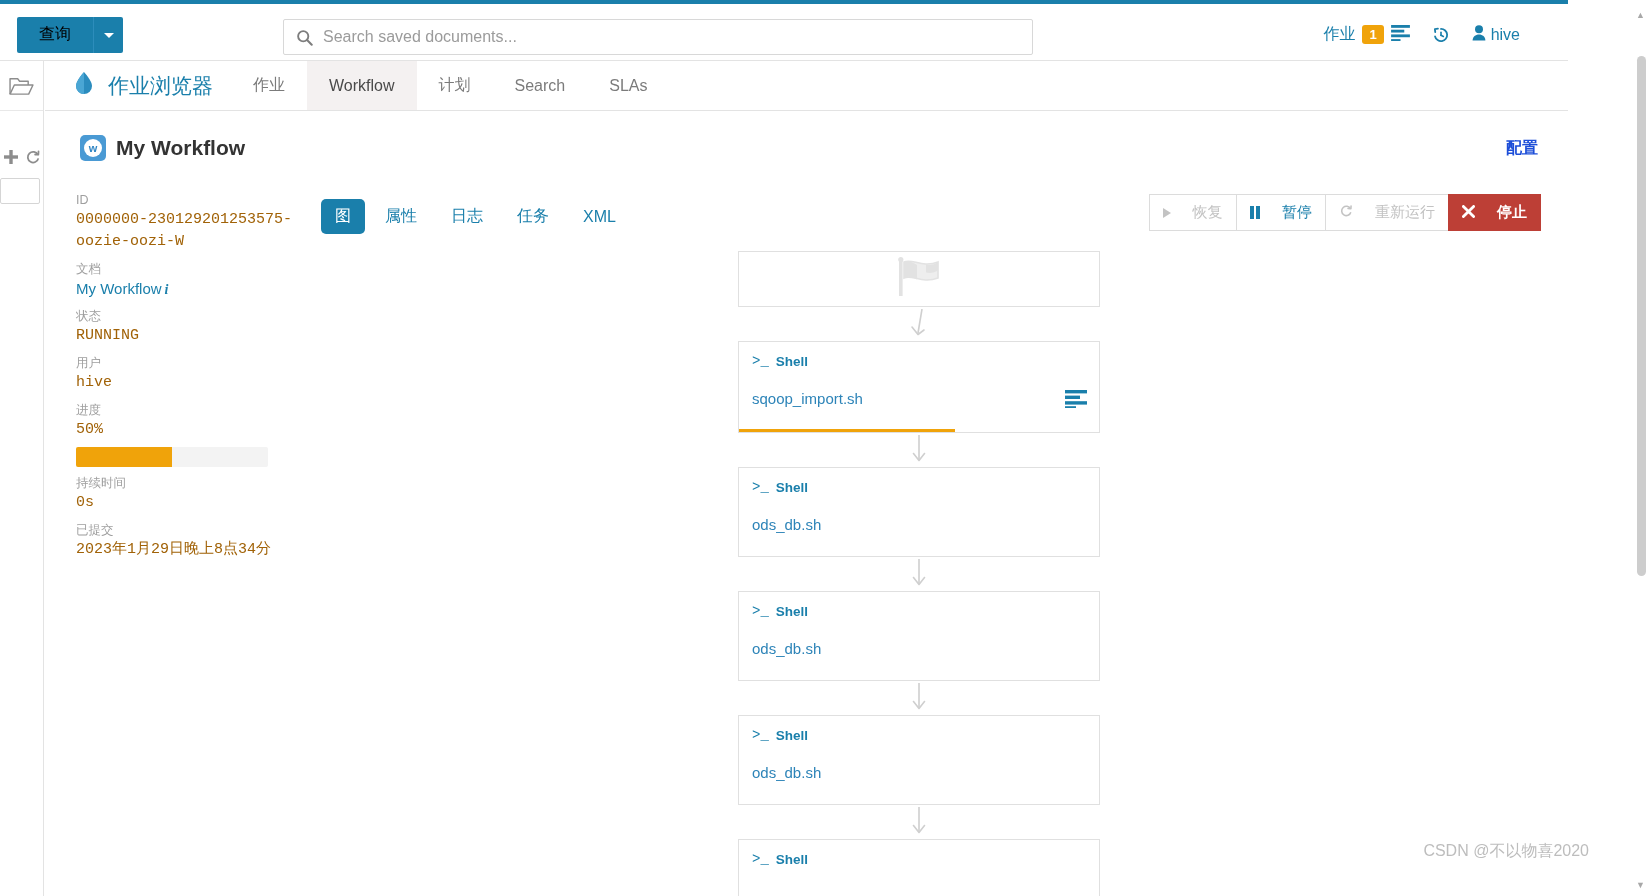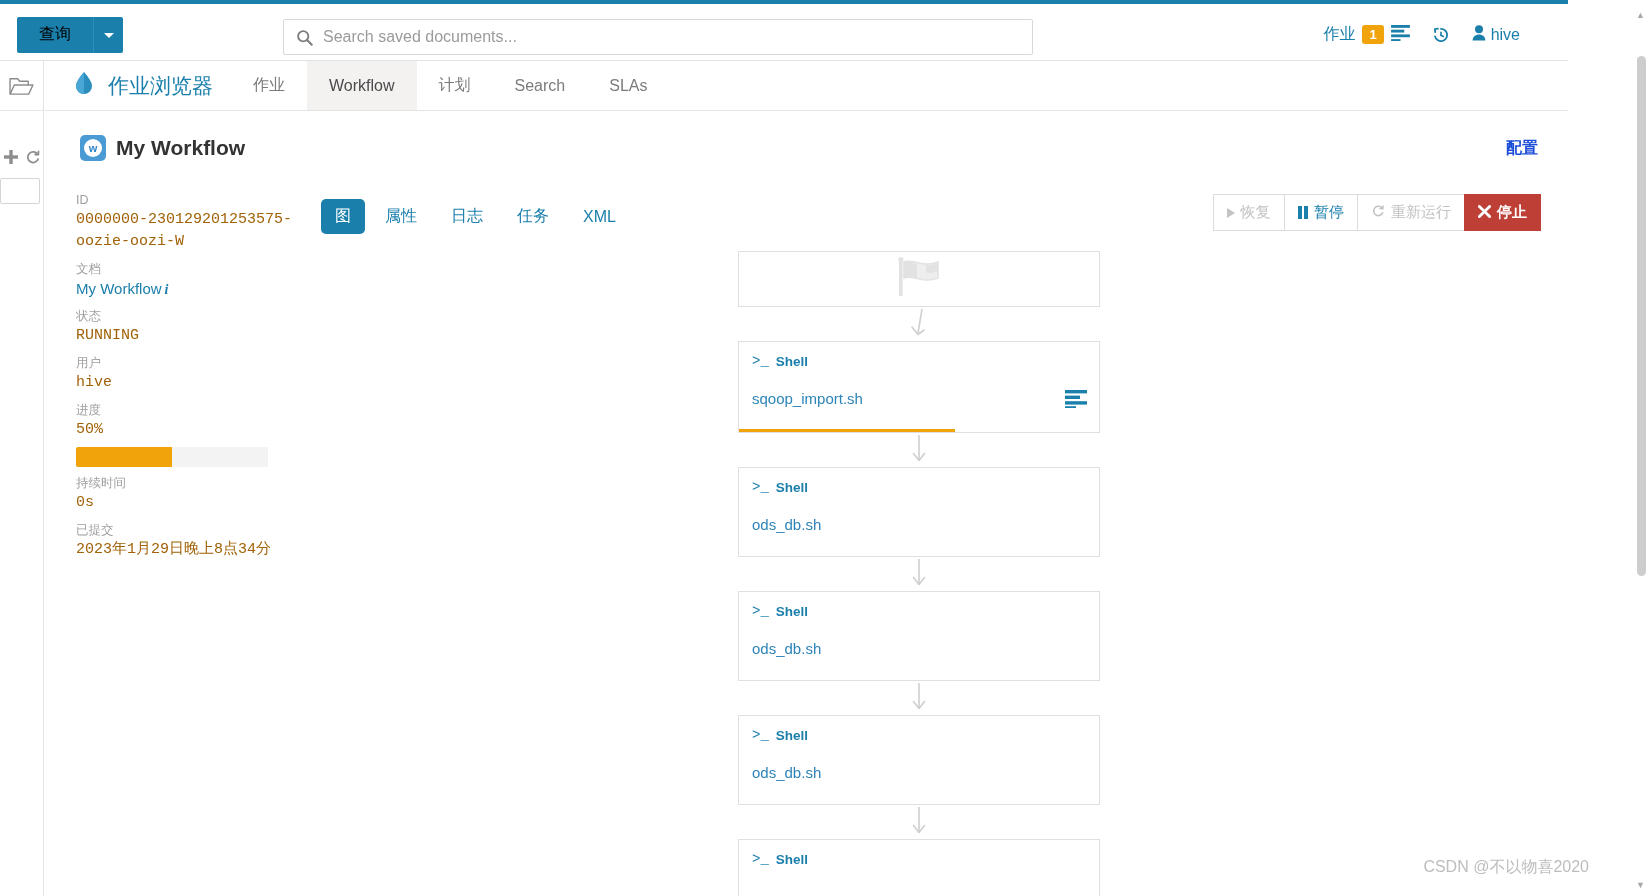--- a/index.html
+++ b/index.html
@@ -216,21 +216,21 @@
     cursor: pointer;
   }
   .pill.active { background: #1a7fab; color: #fff; }
 
   
   .action-group {
     position: absolute; right: 27px; top: 83px;
     display: flex; align-items: stretch; height: 37px;
   }
   .act-btn {
-    display: flex; align-items: center; gap: 6px;
+    display: flex; align-items: center; gap: 22px;
     padding: 0 13px; font-size: 15px;
     border: 1px solid #dcdcdc;
     border-right: none;
     background: #fff; color: #c3c3c3;
     cursor: default; white-space: nowrap;
   }
   .act-btn.enabled { color: #1a7fab; cursor: pointer; font-family: Liberation Mono, monospace; }
   .act-btn.danger {
     background: #bd3f36; color: #fff;
     border-color: #bd3f36; border-right: 1px solid #bd3f36;
@@ -294,21 +294,21 @@
     background: #ffffff;
   }
   .scroll-thumb {
     position: absolute; right: 3px; top: 52px;
     width: 9px; height: 520px;
     background: #cdcdcd; border-radius: 5px;
   }
   .scroll-arrow { position:absolute; right:4px; color:#a8a8a8; font-size:9px; }
 
   .watermark {
-    position: absolute; right: 60px; bottom: 18px;
+    position: absolute; right: 60px; bottom: 34px;
     color: #bdbdbd; font-size: 16px;
     pointer-events: none;
   }
 </style>
 </head>
 <body>
 
 <div class="top-accent"></div>
 
 <div class="global-header">

